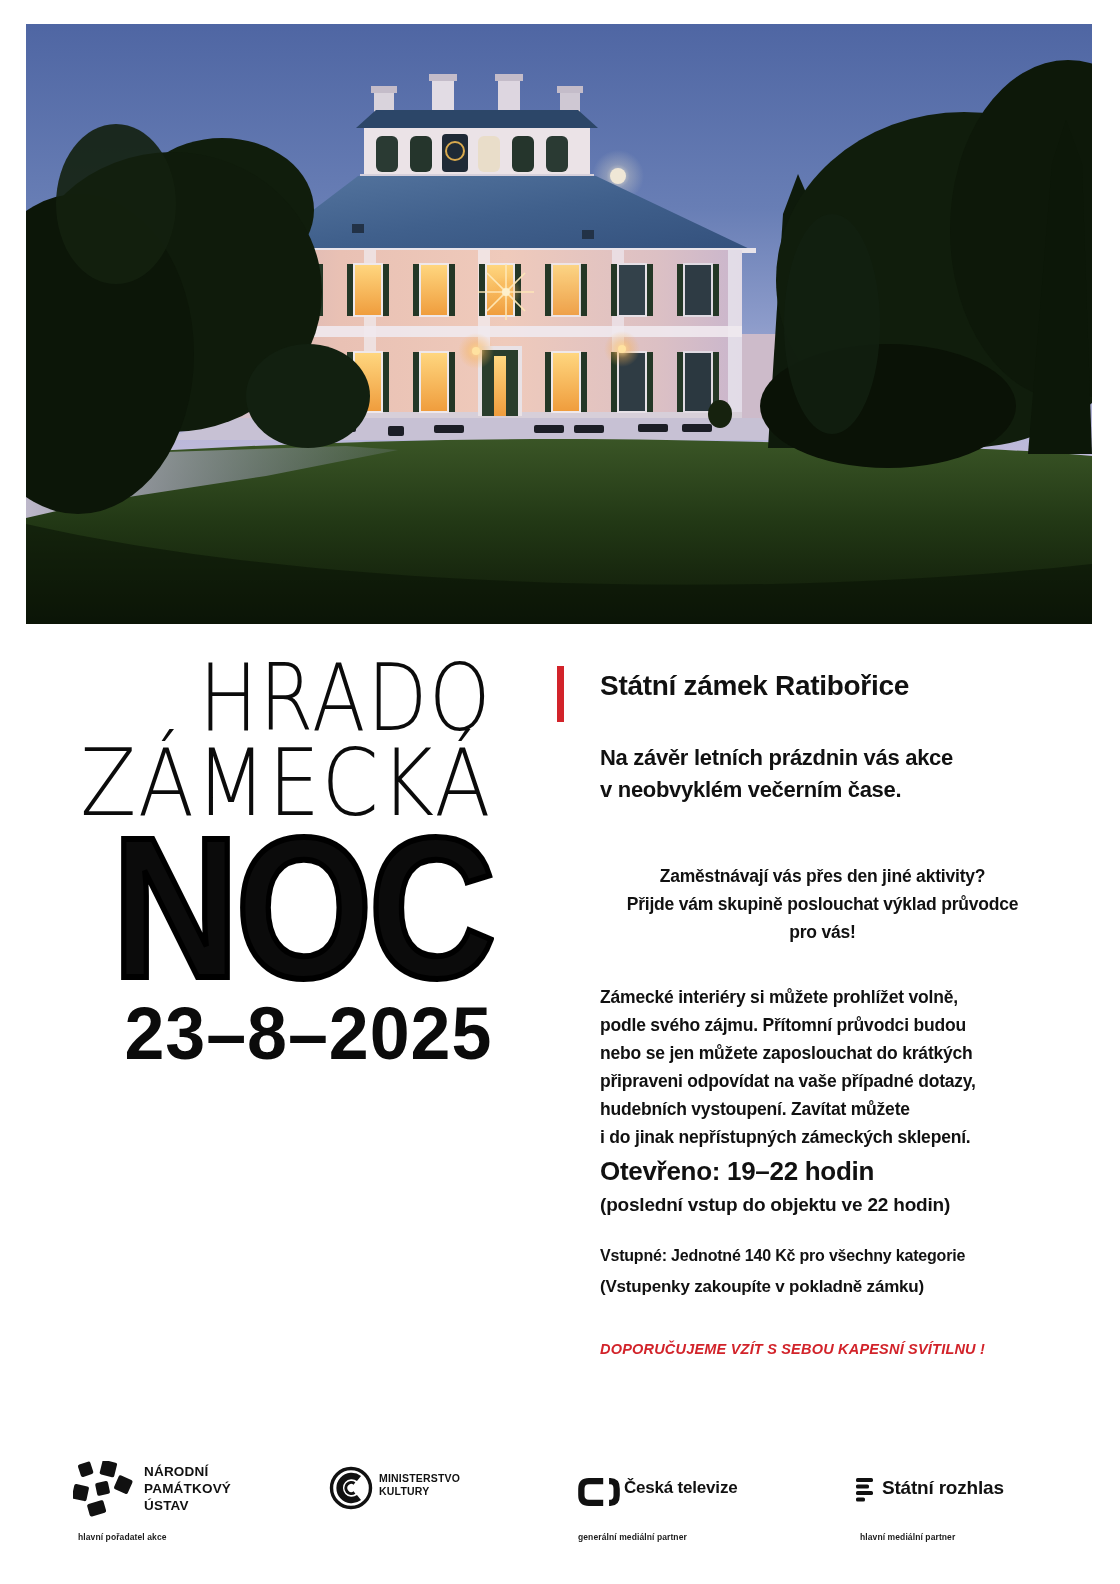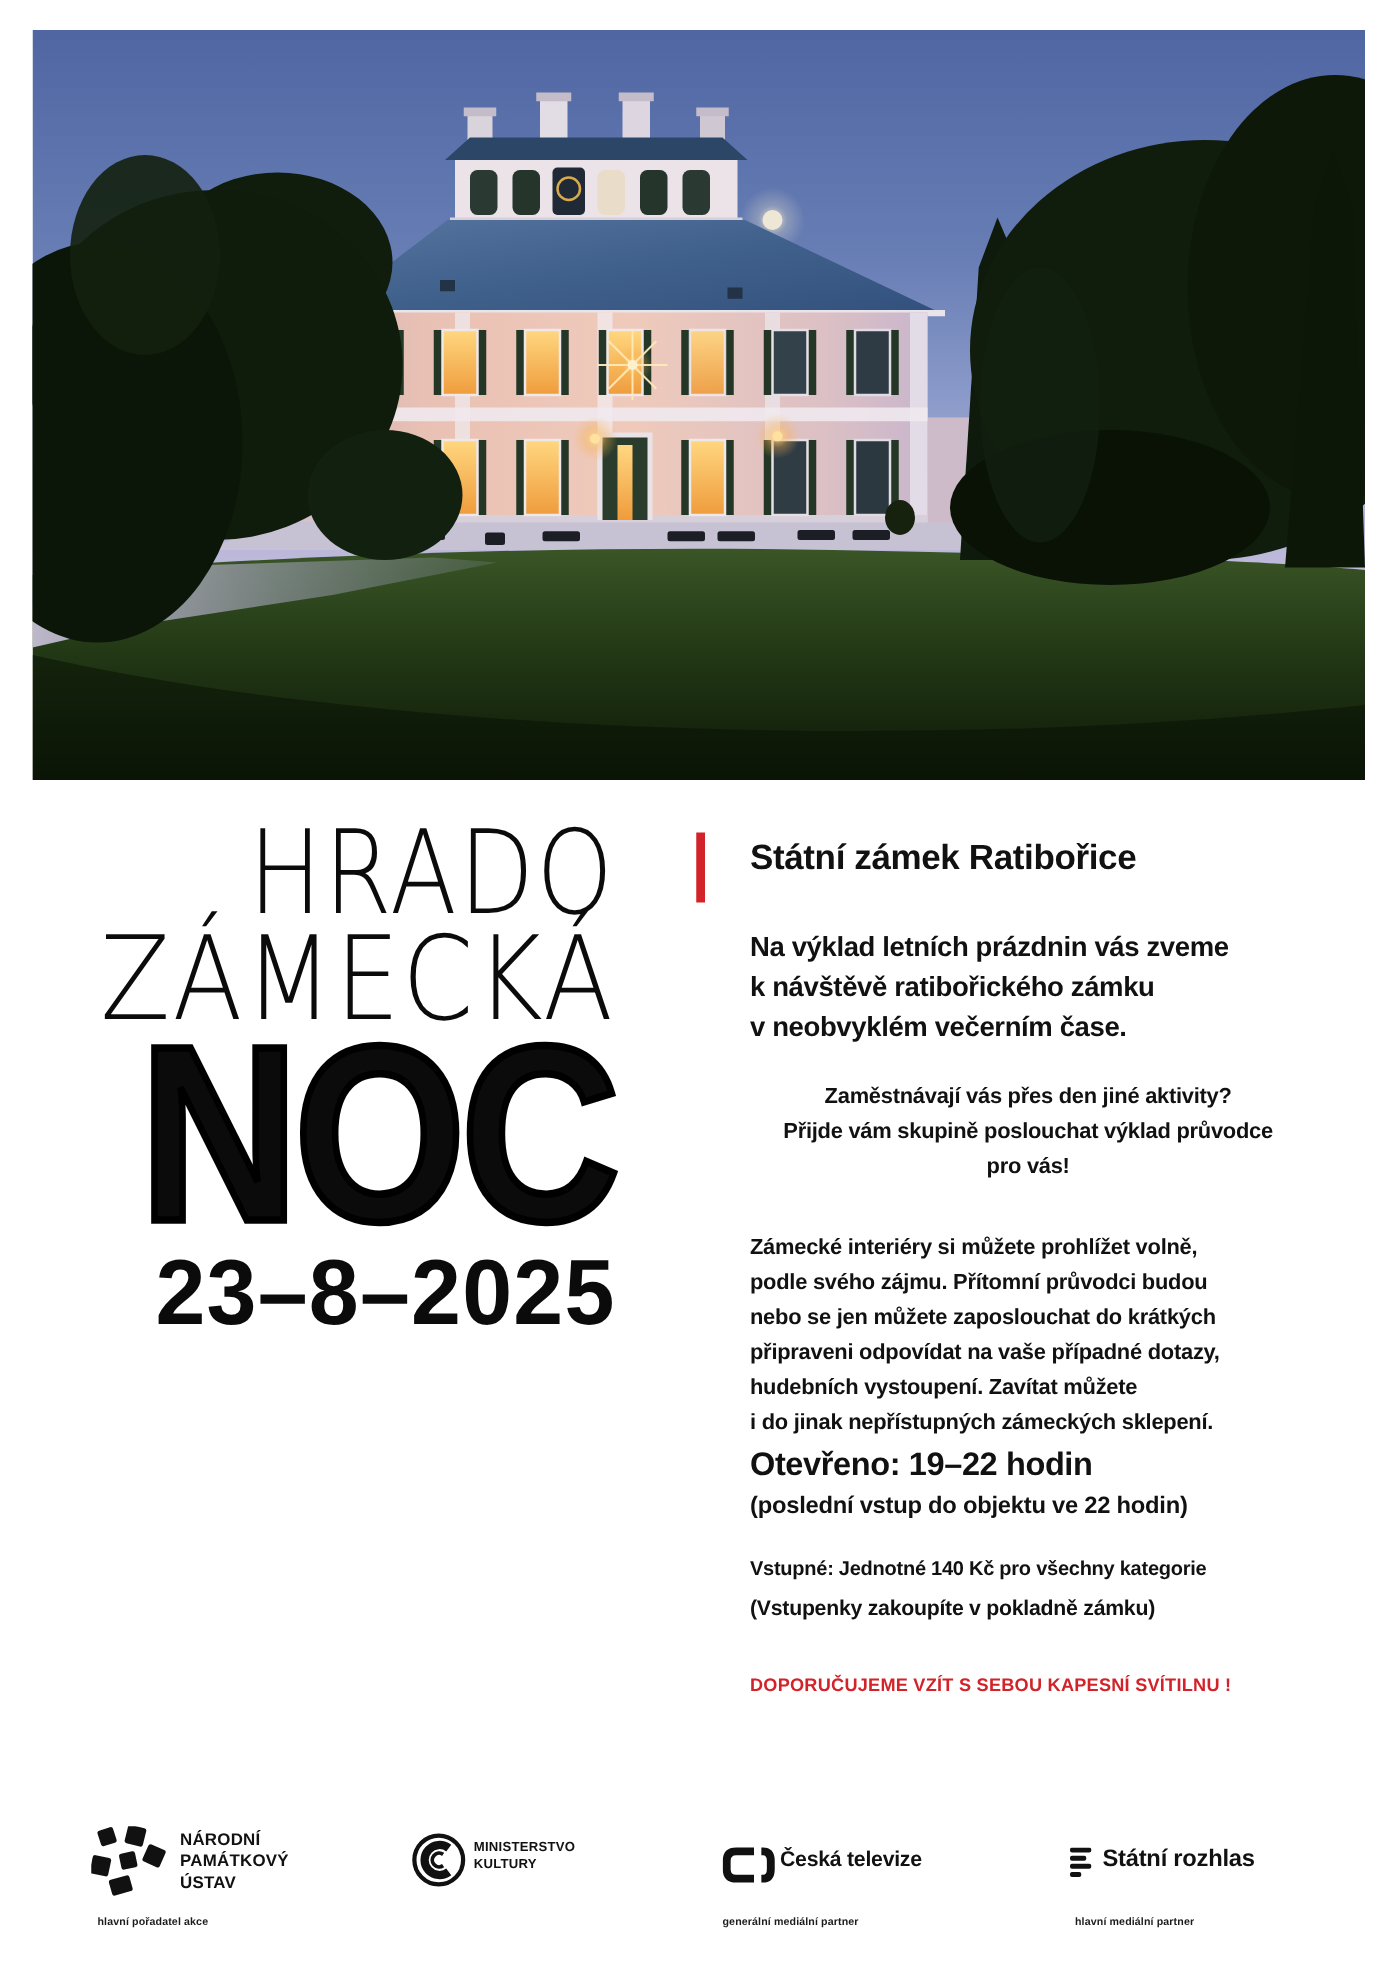--- a/index.html
+++ b/index.html
@@ -24,21 +24,21 @@
   .rc{left:600px;width:445px;}
   .h1{top:670px;font-size:28px;font-weight:700;letter-spacing:-.3px;}
   .lead{top:742px;font-size:22px;font-weight:700;line-height:32px;letter-spacing:-.3px;}
   .body{font-size:17.5px;font-weight:700;line-height:28px;letter-spacing:-.2px;}
   .p2{top:862px;text-align:center;}
   .p3{top:983px;}
   .open-h{top:1156px;font-size:26px;font-weight:700;letter-spacing:-.3px;}
   .open-n{top:1194px;font-size:19px;font-weight:700;letter-spacing:-.2px;}
   .price1{top:1247px;font-size:16px;font-weight:700;letter-spacing:-.2px;}
   .price2{top:1277px;font-size:17px;font-weight:700;letter-spacing:-.2px;}
-  .warn{top:1341px;font-size:14.5px;font-weight:700;letter-spacing:.2px;}
+  .warn{top:1341px;font-size:14.5px;font-weight:700;letter-spacing:.2px;font-style:italic;}
   .note{top:1386px;font-size:12px;font-weight:700;line-height:21px;letter-spacing:.2px;}
   
   .npu-logo{left:73px;top:1461px;}
   .npu-text{left:144px;top:1463px;font-size:13.5px;font-weight:700;line-height:17px;letter-spacing:.2px;}
   .mk-logo{left:329px;top:1466px;}
   .mk-text{left:379px;top:1472px;font-size:10.5px;font-weight:700;line-height:13px;letter-spacing:.2px;}
   .ct-logo{left:578px;top:1477px;}
   .ct-text{left:624px;top:1478px;font-size:17px;font-weight:700;letter-spacing:-.2px;}
   .cro-logo{left:856px;top:1478px;}
   .cro-text{left:882px;top:1477px;font-size:19px;font-weight:700;letter-spacing:-.2px;}
@@ -262,22 +262,21 @@
 
   <div class="abs title-line thin t1">HRADO</div>
   <div class="abs title-line thin t2">ZÁMECKÁ</div>
   <div class="abs title-line t3">NOC</div>
   <div class="abs title-line t4">23–8–2025</div>
 
   <div class="abs redbar" style="background:#d2232a"></div>
   <div class="abs rc h1">Státní zámek Ratibořice</div>
 
   <div class="abs rc lead">
-    <div>Na výklad letních prázdnin vás zveme</div>
-    <div>k návštěvě ratibořického zámku</div>
+    <div>Na závěr letních prázdnin vás akce</div>
     <div>v neobvyklém večerním čase.</div>
   </div>
 
   <div class="abs rc body p2">
     <div>Zaměstnávají vás přes den jiné aktivity?</div>
     <div>Přijde vám skupině poslouchat výklad průvodce</div>
     <div>pro vás!</div>
   </div>
 
   <div class="abs rc body p3">

